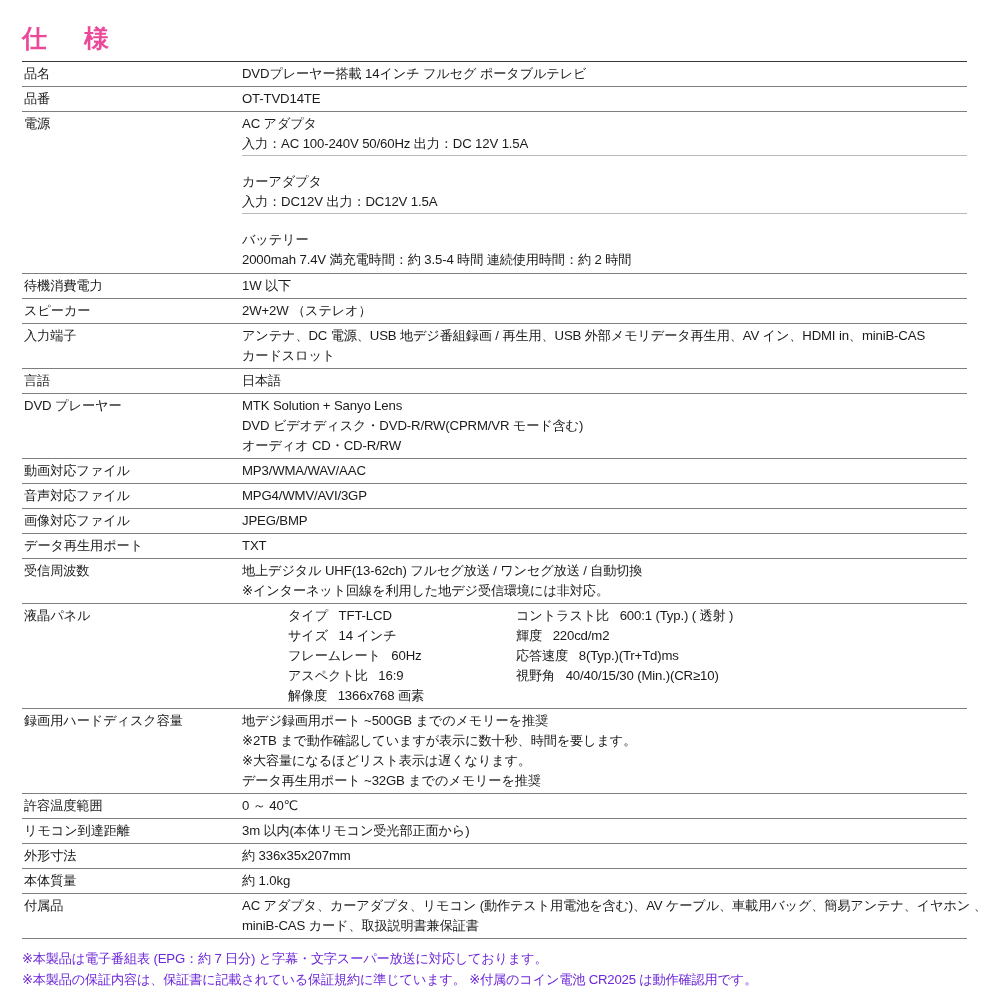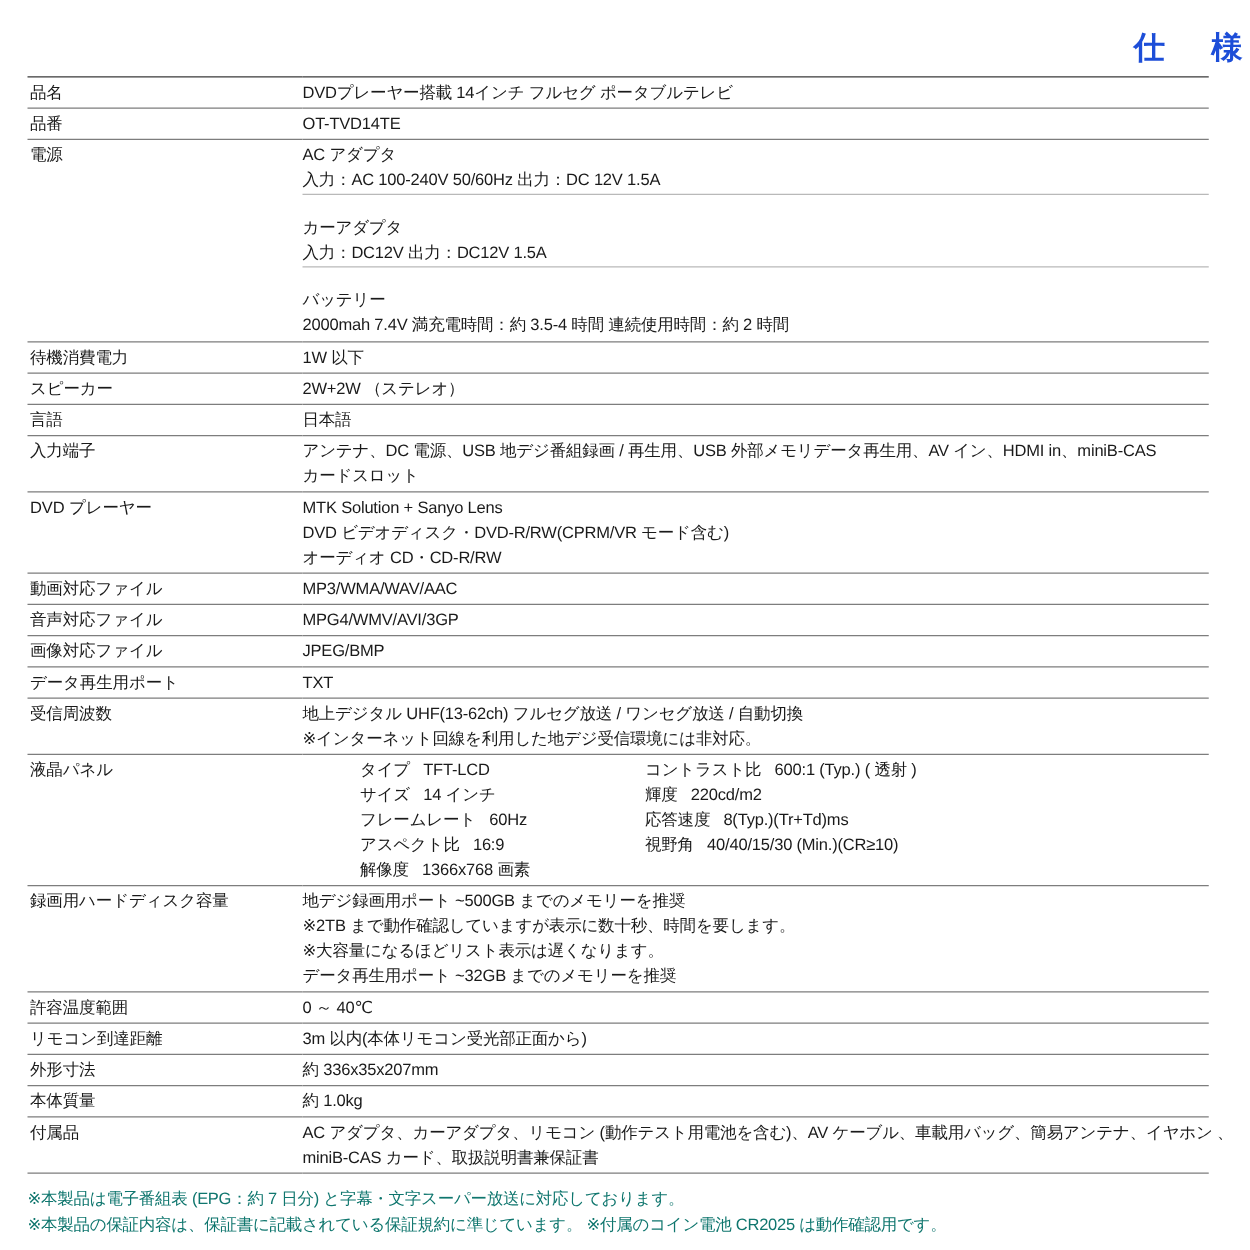--- a/index.html
+++ b/index.html
@@ -22,23 +22,22 @@
     box-sizing: border-box;
     padding: 0;
   }
 
   
   .title {
     margin: 26px 0 10px 22px;
     font-size: 25px;
     font-weight: bold;
     letter-spacing: 6px;
-    color: #1d4ed8;
+    color: #ec4899;
     line-height: 1;
-    text-align: right;
   }
 
   
   .spec-table {
     margin-left: 22px;
     width: 943px;
     border-collapse: collapse;
     table-layout: fixed;
     border-top: 1.6px solid #3a3a3a;
   }
@@ -111,21 +110,21 @@
   .footnotes {
     margin: 10px 0 0 22px;
     width: 950px;
   }
   .footnote {
     display: block;
     font-size: 13.2px;
     line-height: 20.5px;
     letter-spacing: -0.2px;
     white-space: nowrap;
-    color: #0f766e;
+    color: #6d28d9;
   }
 </style>
 </head>
 <body>
 
 <div class="page">
 
   <h1 class="title">仕　様</h1>
 
   <table class="spec-table">
@@ -165,30 +164,30 @@
             <span class="vline">1W 以下</span>
           </td>
         </tr>
         <tr>
           <th class="label-cell">スピーカー</th>
           <td class="value-cell">
             <span class="vline">2W+2W （ステレオ）</span>
           </td>
         </tr>
         <tr>
-          <th class="label-cell">言語</th>
-          <td class="value-cell">
-            <span class="vline">日本語</span>
-          </td>
-        </tr>
-        <tr>
           <th class="label-cell">入力端子</th>
           <td class="value-cell">
             <span class="vline">アンテナ、DC 電源、USB 地デジ番組録画 / 再生用、USB 外部メモリデータ再生用、AV イン、HDMI in、miniB-CAS</span>
             <span class="vline">カードスロット</span>
+          </td>
+        </tr>
+        <tr>
+          <th class="label-cell">言語</th>
+          <td class="value-cell">
+            <span class="vline">日本語</span>
           </td>
         </tr>
         <tr>
           <th class="label-cell">DVD プレーヤー</th>
           <td class="value-cell">
             <span class="vline">MTK Solution + Sanyo Lens</span>
             <span class="vline">DVD ビデオディスク・DVD-R/RW(CPRM/VR モード含む)</span>
             <span class="vline">オーディオ CD・CD-R/RW</span>
           </td>
         </tr>

